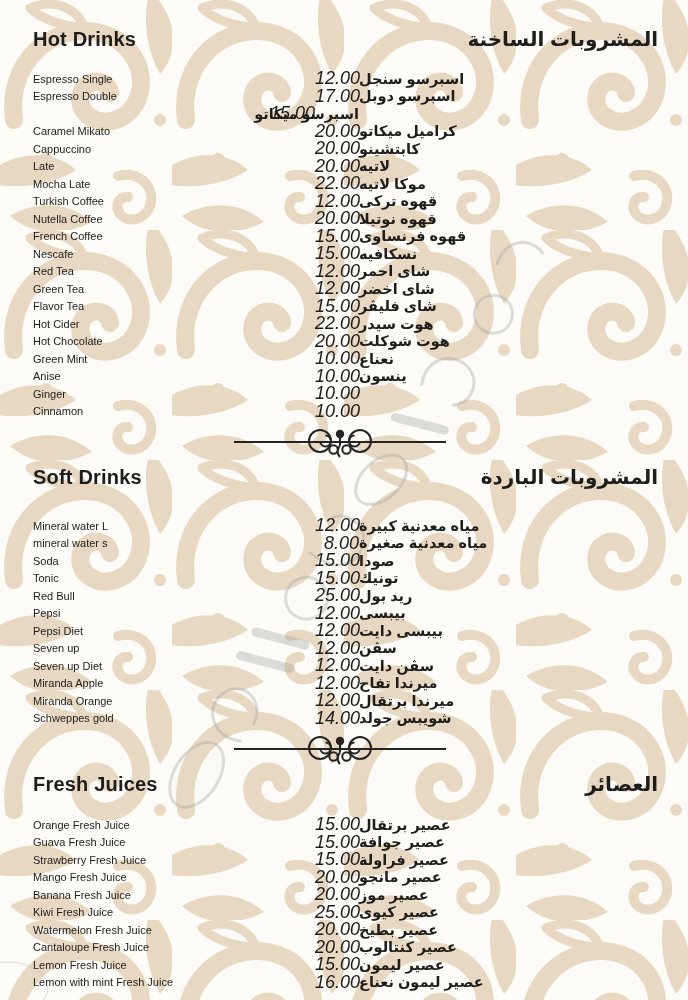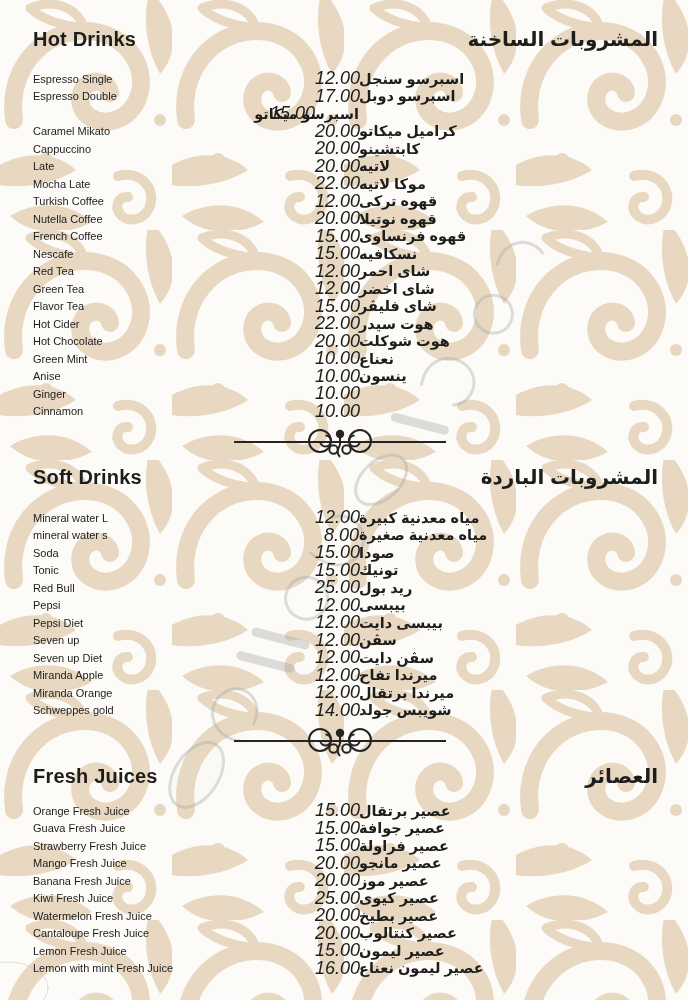--- a/index.html
+++ b/index.html
@@ -206,21 +206,21 @@
       <path class="div-stroke" stroke-width="2" d="M126 13 a5.5 5.5 0 1 1 -5.5 -5.5"></path>
       <circle class="div-fill" cx="106" cy="6" r="4.2"></circle>
       <path class="div-stroke" stroke-width="2" d="M106 10 L106 17"></path>
       <circle class="div-stroke" stroke-width="2" cx="99.5" cy="21.5" r="4.2"></circle>
       <circle class="div-stroke" stroke-width="2" cx="112.5" cy="21.5" r="4.2"></circle>
       <path class="div-stroke" stroke-width="2" d="M106 17 C103 22 103 26 106 29"></path>
     </svg>
   </div>
 
   <div>
-    <div class="section-head" style="margin-bottom:19px">
+    <div class="section-head" style="margin-bottom:27px">
       <span class="title-en">Soft Drinks</span>
       <span class="title-ar">المشروبات الباردة</span>
     </div>
     <div class="rows">
         <div class="menu-row">
           <span class="item-en">Mineral water L</span>
           <span class="item-price">12.00</span>
           <span class="item-ar" dir="rtl">مياه معدنية كبيرة</span>
         </div>
         <div class="menu-row">
@@ -290,21 +290,21 @@
       <path class="div-stroke" stroke-width="2" d="M126 13 a5.5 5.5 0 1 1 -5.5 -5.5"></path>
       <circle class="div-fill" cx="106" cy="6" r="4.2"></circle>
       <path class="div-stroke" stroke-width="2" d="M106 10 L106 17"></path>
       <circle class="div-stroke" stroke-width="2" cx="99.5" cy="21.5" r="4.2"></circle>
       <circle class="div-stroke" stroke-width="2" cx="112.5" cy="21.5" r="4.2"></circle>
       <path class="div-stroke" stroke-width="2" d="M106 17 C103 22 103 26 106 29"></path>
     </svg>
   </div>
 
   <div>
-    <div class="section-head" style="margin-bottom:13px">
+    <div class="section-head" style="margin-bottom:19px">
       <span class="title-en">Fresh Juices</span>
       <span class="title-ar">العصائر</span>
     </div>
     <div class="rows">
         <div class="menu-row">
           <span class="item-en">Orange Fresh Juice</span>
           <span class="item-price">15.00</span>
           <span class="item-ar" dir="rtl">عصير برتقال</span>
         </div>
         <div class="menu-row">

